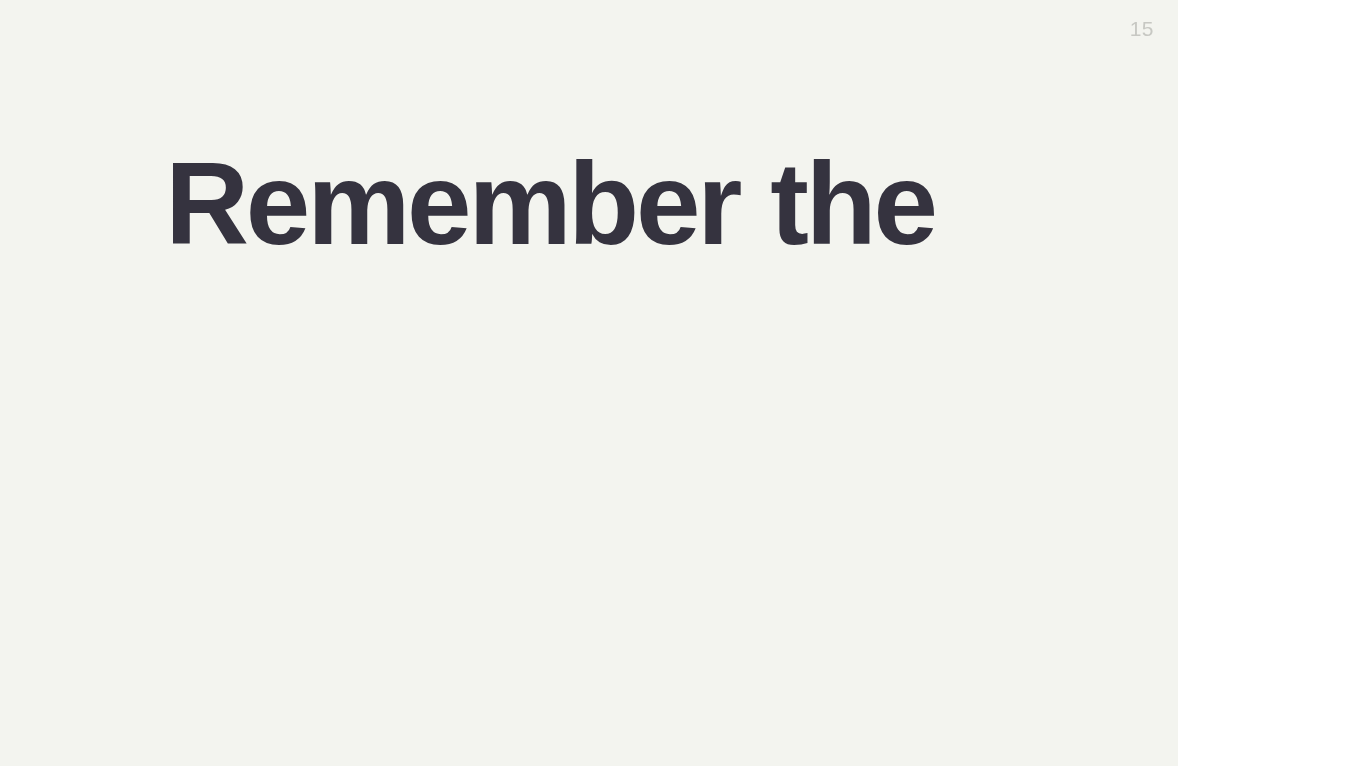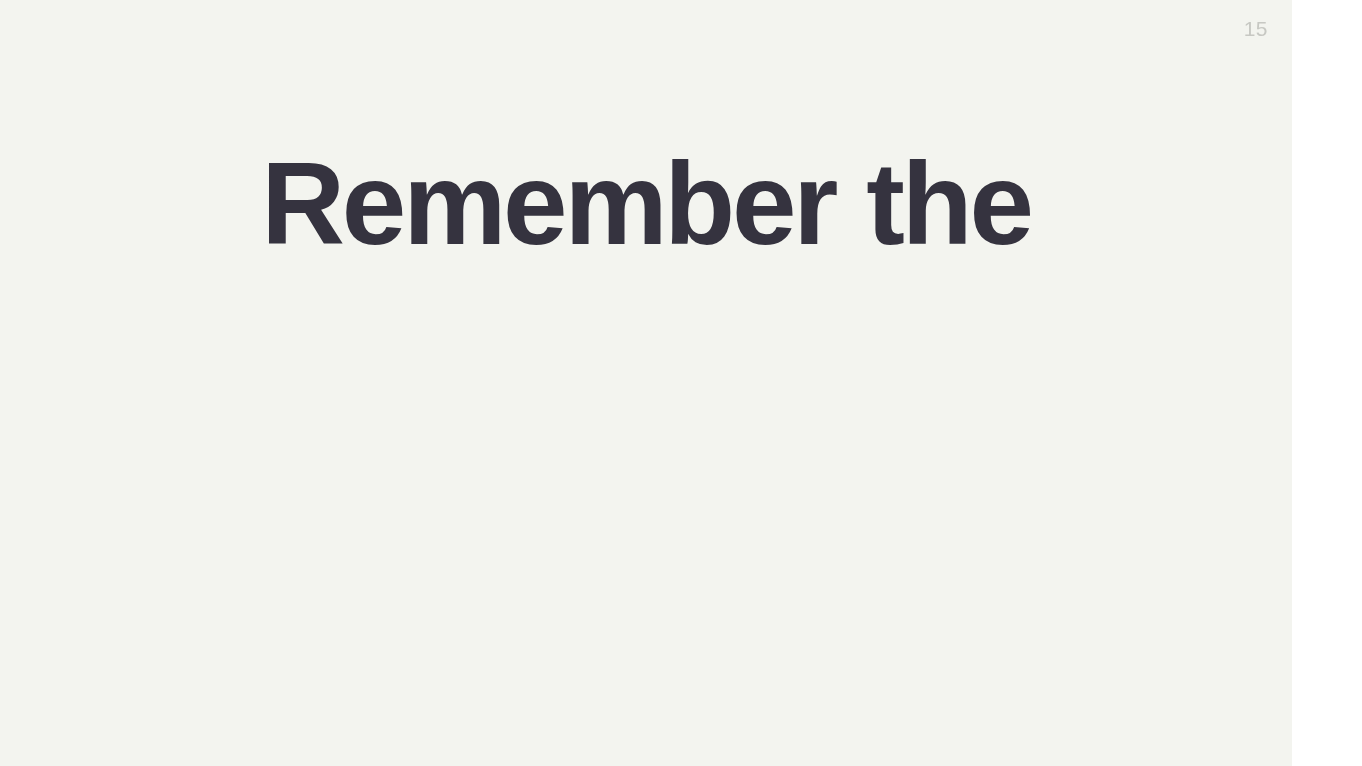--- a/index.html
+++ b/index.html
@@ -7,21 +7,21 @@
     padding: 0;
   }
   body {
     width: 1362px;
     height: 766px;
     overflow: hidden;
     font-family: "Liberation Sans", sans-serif;
   }
   .slide {
     position: relative;
-    width: 1292px;
+    width: 1178px;
     height: 766px;
     background: #f3f4ef;
     box-sizing: border-box;
   }
   .page-number {
     position: absolute;
     top: 18px;
     right: 24px;
     font-size: 21px;
     font-weight: 400;
@@ -29,21 +29,21 @@
     letter-spacing: 0.5px;
     line-height: 1;
     font-family: "Liberation Sans", sans-serif;
   }
   .content {
     position: absolute;
     left: 0;
     right: 0;
     top: 140px;
     display: flex;
-    flex-direction: column;
+    flex-direction: row;
     align-items: center;
   }
   .headline {
     margin: 0;
     width: 1100px;
     text-align: center;
     color: #35333f;
     font-family: "Liberation Sans", sans-serif;
     font-weight: 700;
     font-size: 116px;

